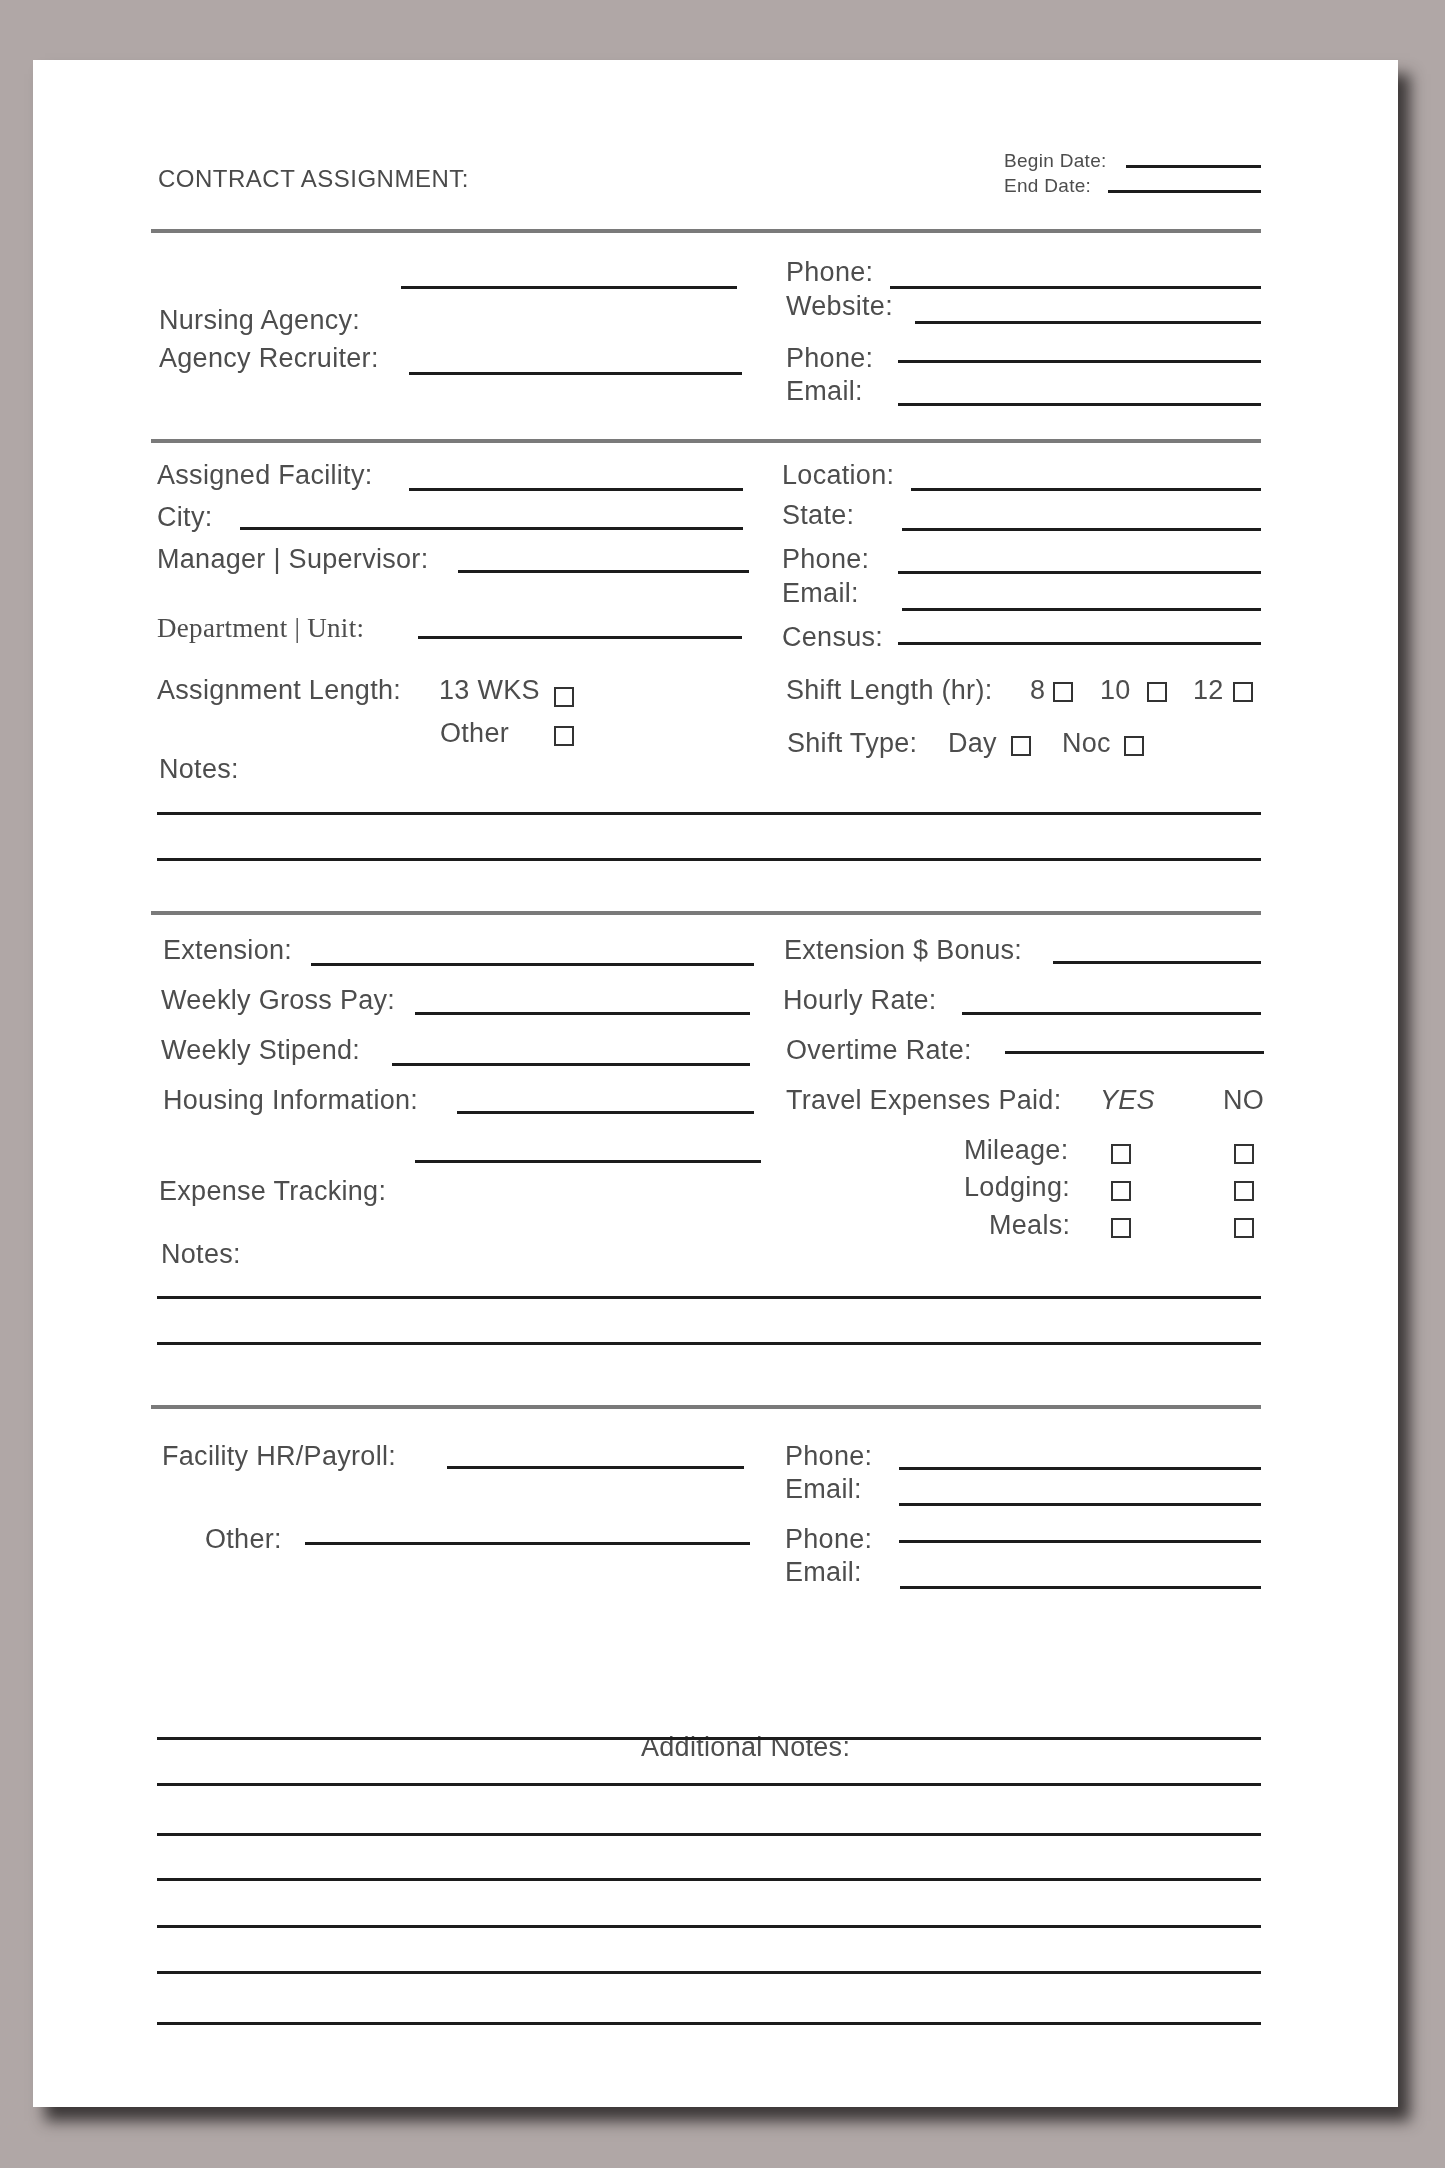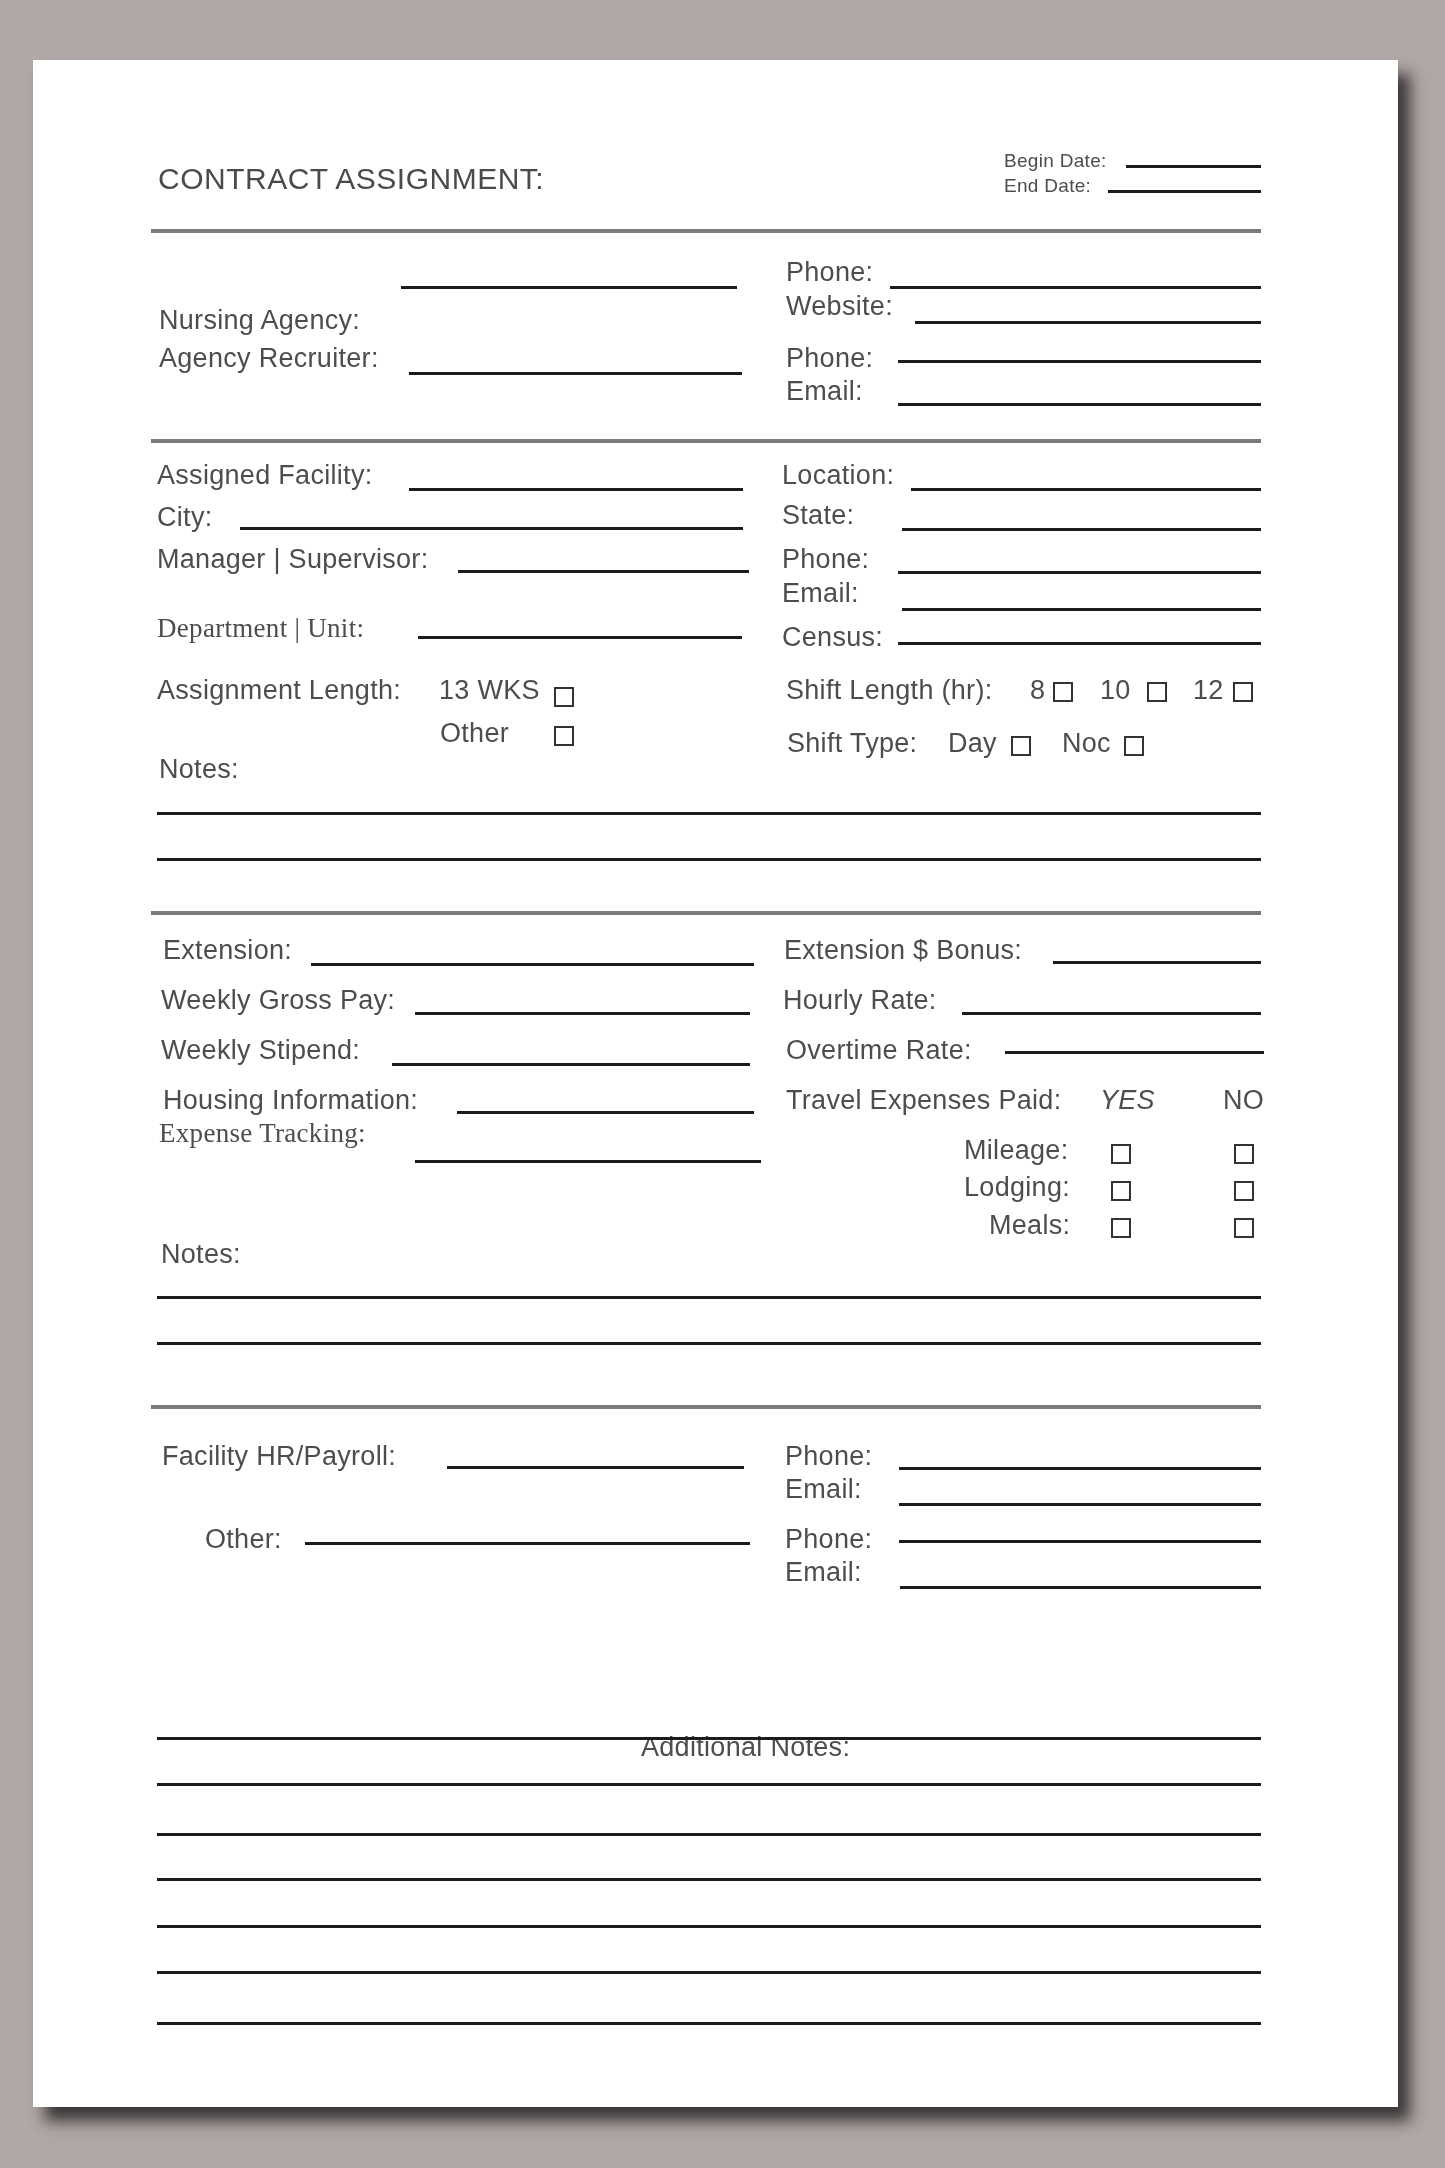--- a/index.html
+++ b/index.html
@@ -2,21 +2,21 @@
 <html><head>
 <meta charset="utf-8">
 <style>
   html,body{margin:0;padding:0;}
   body{width:1445px;height:2168px;background:#b0a7a6;position:relative;overflow:hidden;
        font-family:"Liberation Sans","DejaVu Sans",sans-serif;color:#4a4a4a;}
   .page{position:absolute;left:33px;top:60px;width:1365px;height:2047px;background:#fff;
         box-shadow:12px 14px 14px rgba(40,36,36,0.85);}
   .lbl{position:absolute;font-size:27px;line-height:30px;white-space:nowrap;color:#4d4d4d;letter-spacing:0.3px;}
   .small{font-size:19px;line-height:22px;}
-  .title{font-size:30px;line-height:34px;letter-spacing:0.5px;color:#4a4a4a;}
+  .title{font-size:24px;line-height:34px;letter-spacing:0.5px;color:#4a4a4a;}
   .fl{position:absolute;height:3px;background:#1c1c1c;}
   .rule{position:absolute;height:4px;background:#7a7a7a;left:118px;width:1110px;}
   .nline{position:absolute;height:3px;background:#1c1c1c;left:124px;width:1104px;}
   .cb{position:absolute;width:20px;height:20px;border:2px solid #333;box-sizing:border-box;background:#fff;}
 </style>
 </head>
 <body>
 
 <div class="page">
 
@@ -106,21 +106,21 @@
   <div class="fl" style="left:359px;top:1003px;width:358px;"></div>
   <div class="lbl" style="left:753px;top:975px;">Overtime Rate:</div>
   <div class="fl" style="left:972px;top:991px;width:259px;"></div>
 
   <div class="lbl" style="left:130px;top:1025px;">Housing Information:</div>
   <div class="fl" style="left:424px;top:1051px;width:297px;"></div>
   <div class="lbl" style="left:753px;top:1025px;">Travel Expenses Paid:</div>
   <div class="lbl" style="left:1067px;top:1025px;font-style:italic;">YES</div>
   <div class="lbl" style="left:1190px;top:1025px;">NO</div>
 
-  <div class="lbl" style="left:126px;top:1058px;font-family:Liberation Serif, serif;">Expense Tracking:</div>
+  <div class="lbl" style="left:126px;top:1116px;">Expense Tracking:</div>
   <div class="fl" style="left:382px;top:1100px;width:346px;"></div>
 
   <div class="lbl" style="left:931px;top:1075px;">Mileage:</div>
   <div class="cb" style="left:1078px;top:1084px;"></div>
   <div class="cb" style="left:1201px;top:1084px;"></div>
 
   <div class="lbl" style="left:931px;top:1112px;">Lodging:</div>
   <div class="cb" style="left:1078px;top:1121px;"></div>
   <div class="cb" style="left:1201px;top:1121px;"></div>
 

